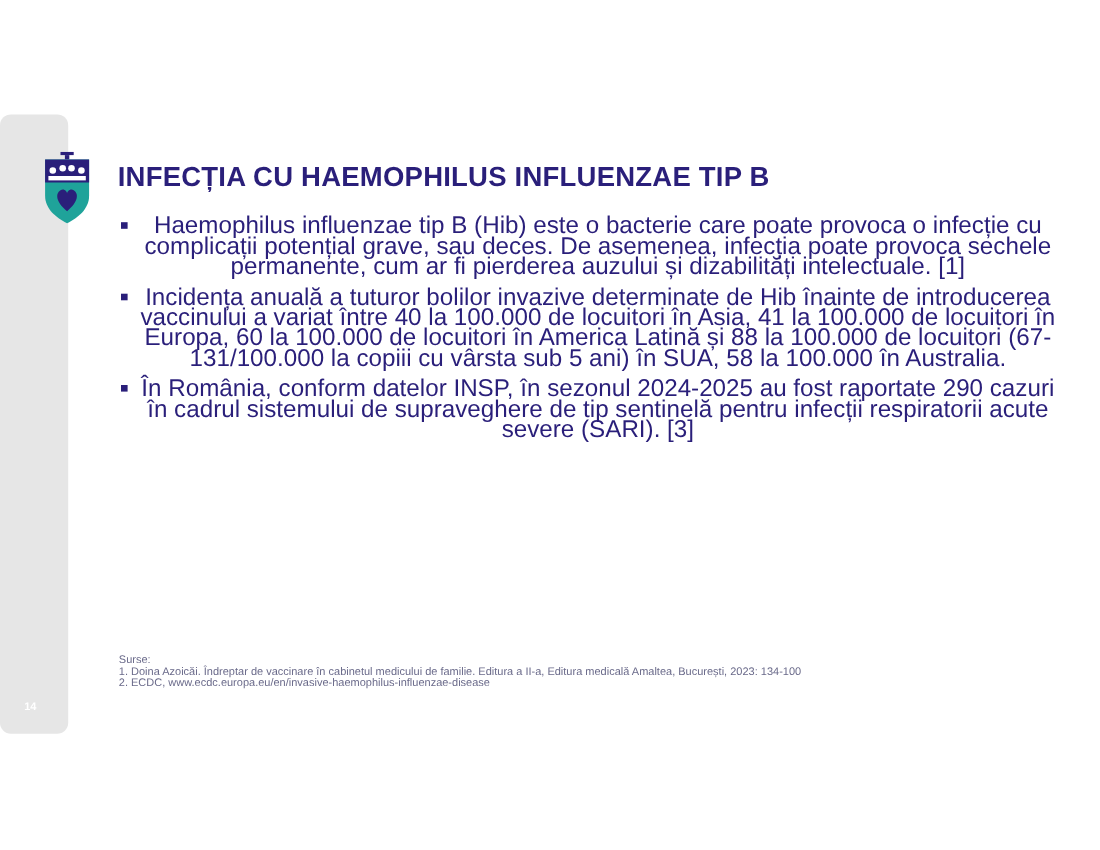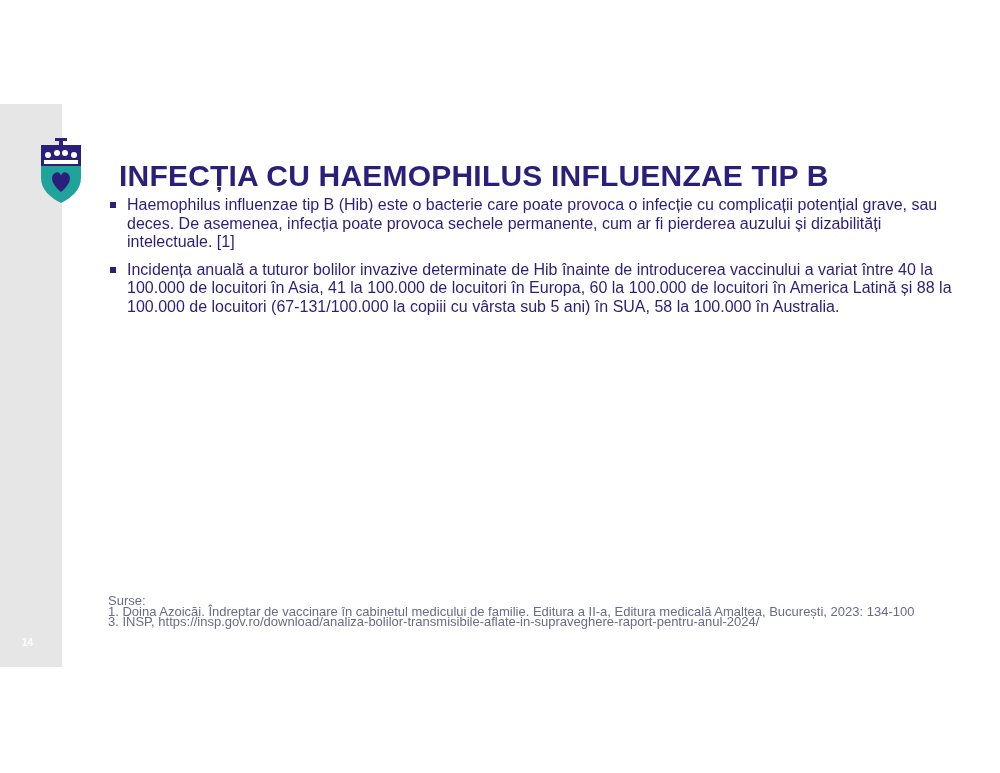--- a/index.html
+++ b/index.html
@@ -1,28 +1,28 @@
 <!DOCTYPE html>
 <html><head>
   <meta charset="utf-8">
   <style>
     html, body { margin: 0; padding: 0; background: #ffffff; }
     body { width: 1000px; height: 773px; position: relative; overflow: hidden;
            font-family: "Liberation Sans", sans-serif; }
     .slide { position: absolute; left: 0; top: 104px; width: 1000px; height: 563px; background: #ffffff; }
-    .left-band { position: absolute; left: 0; top: 0; width: 62px; height: 563px; background: #e6e6e6; }
+    .left-band { position: absolute; left: 0; top: 0; width: 62px; height: 563px; background: #e6e6e6; border-radius: 10px; }
     .page-number { position: absolute; left: 22px; top: 533px; font-size: 10px; color: #ffffff; font-weight: bold; }
     .logo { position: absolute; left: 38px; top: 34px; width: 46px; height: 66px; }
-    .title { position: absolute; left: 107px; top: 43px; font-size: 30px; font-weight: bold; color: #2a1f7a;
-             letter-spacing: 0.2px; margin: 12px; white-space: nowrap; }
+    .title { position: absolute; left: 107px; top: 43px; font-size: 25px; font-weight: bold; color: #2a1f7a;
+             letter-spacing: 0.2px; margin: 0; white-space: nowrap; }
     .bullets { position: absolute; left: 110px; top: 92px; width: 850px; margin: 0; padding: 0; list-style: none; }
-    .bullet { position: relative; padding-left: 17px; font-size: 16px; line-height: 18.6px; color: #2a1f7a; margin-bottom: 9px; }
+    .bullet { position: relative; padding-left: 17px; font-size: 22px; line-height: 18.6px; color: #2a1f7a; margin-bottom: 9px; text-align: center; }
     .bullet::before { content: ""; position: absolute; left: 0; top: 6px; width: 6px; height: 6px; background: #2a1f7a; }
     .bullet em { font-style: italic; }
-    .sources { position: absolute; left: 108px; top: 492px; font-size: 13px; line-height: 10.5px; color: #6a6a8a; }
+    .sources { position: absolute; left: 108px; top: 492px; font-size: 10px; line-height: 10.5px; color: #6a6a8a; }
     .sources div { white-space: nowrap; }
   </style>
 </head>
 <body>
 
 <div class="slide">
   <div class="left-band">
     <span class="page-number">14</span>
   </div>
 
@@ -37,20 +37,21 @@
     <circle cx="36" cy="17" r="3" fill="#ffffff"></circle>
     <rect x="6" y="22" width="34" height="4" fill="#ffffff"></rect>
     <path d="M23 54 C13 46 12 38 17 35 C20 33 23 36 23 38 C23 36 26 33 29 35 C34 38 33 46 23 54 Z" fill="#2a1f7a"></path>
   </svg>
 
   <h1 class="title">INFECȚIA CU HAEMOPHILUS INFLUENZAE TIP B</h1>
 
   <ul class="bullets">
     <li class="bullet"><span>Haemophilus influenzae tip B (Hib) este o bacterie care poate provoca o infecție cu complicații potențial grave, sau deces. De asemenea, infecția poate provoca sechele permanente, cum ar fi pierderea auzului și dizabilități intelectuale. [1]</span></li>
     <li class="bullet"><span>Incidența anuală a tuturor bolilor invazive determinate de Hib înainte de introducerea vaccinului a variat între 40 la 100.000 de locuitori în Asia, 41 la 100.000 de locuitori în Europa, 60 la 100.000 de locuitori în America Latină și 88 la 100.000 de locuitori (67-131/100.000 la copiii cu vârsta sub 5 ani) în SUA, 58 la 100.000 în Australia.</span></li>
+    <li class="bullet"><span>În România, conform datelor INSP, în sezonul 2024-2025 au fost raportate 290 cazuri în cadrul sistemului de supraveghere de tip sentinelă pentru infecții respiratorii acute severe (SARI). [3]</span></li>
   </ul>
 
   <div class="sources">
     <div>Surse:</div>
     <div>1. Doina Azoicăi. Îndreptar de vaccinare în cabinetul medicului de familie. Editura a II-a, Editura medicală Amaltea, București, 2023: 134-100</div>
-    <div>3. INSP, https://insp.gov.ro/download/analiza-bolilor-transmisibile-aflate-in-supraveghere-raport-pentru-anul-2024/</div>
+    <div>2. ECDC, www.ecdc.europa.eu/en/invasive-haemophilus-influenzae-disease</div>
   </div>
 </div>
 
 </body></html>

